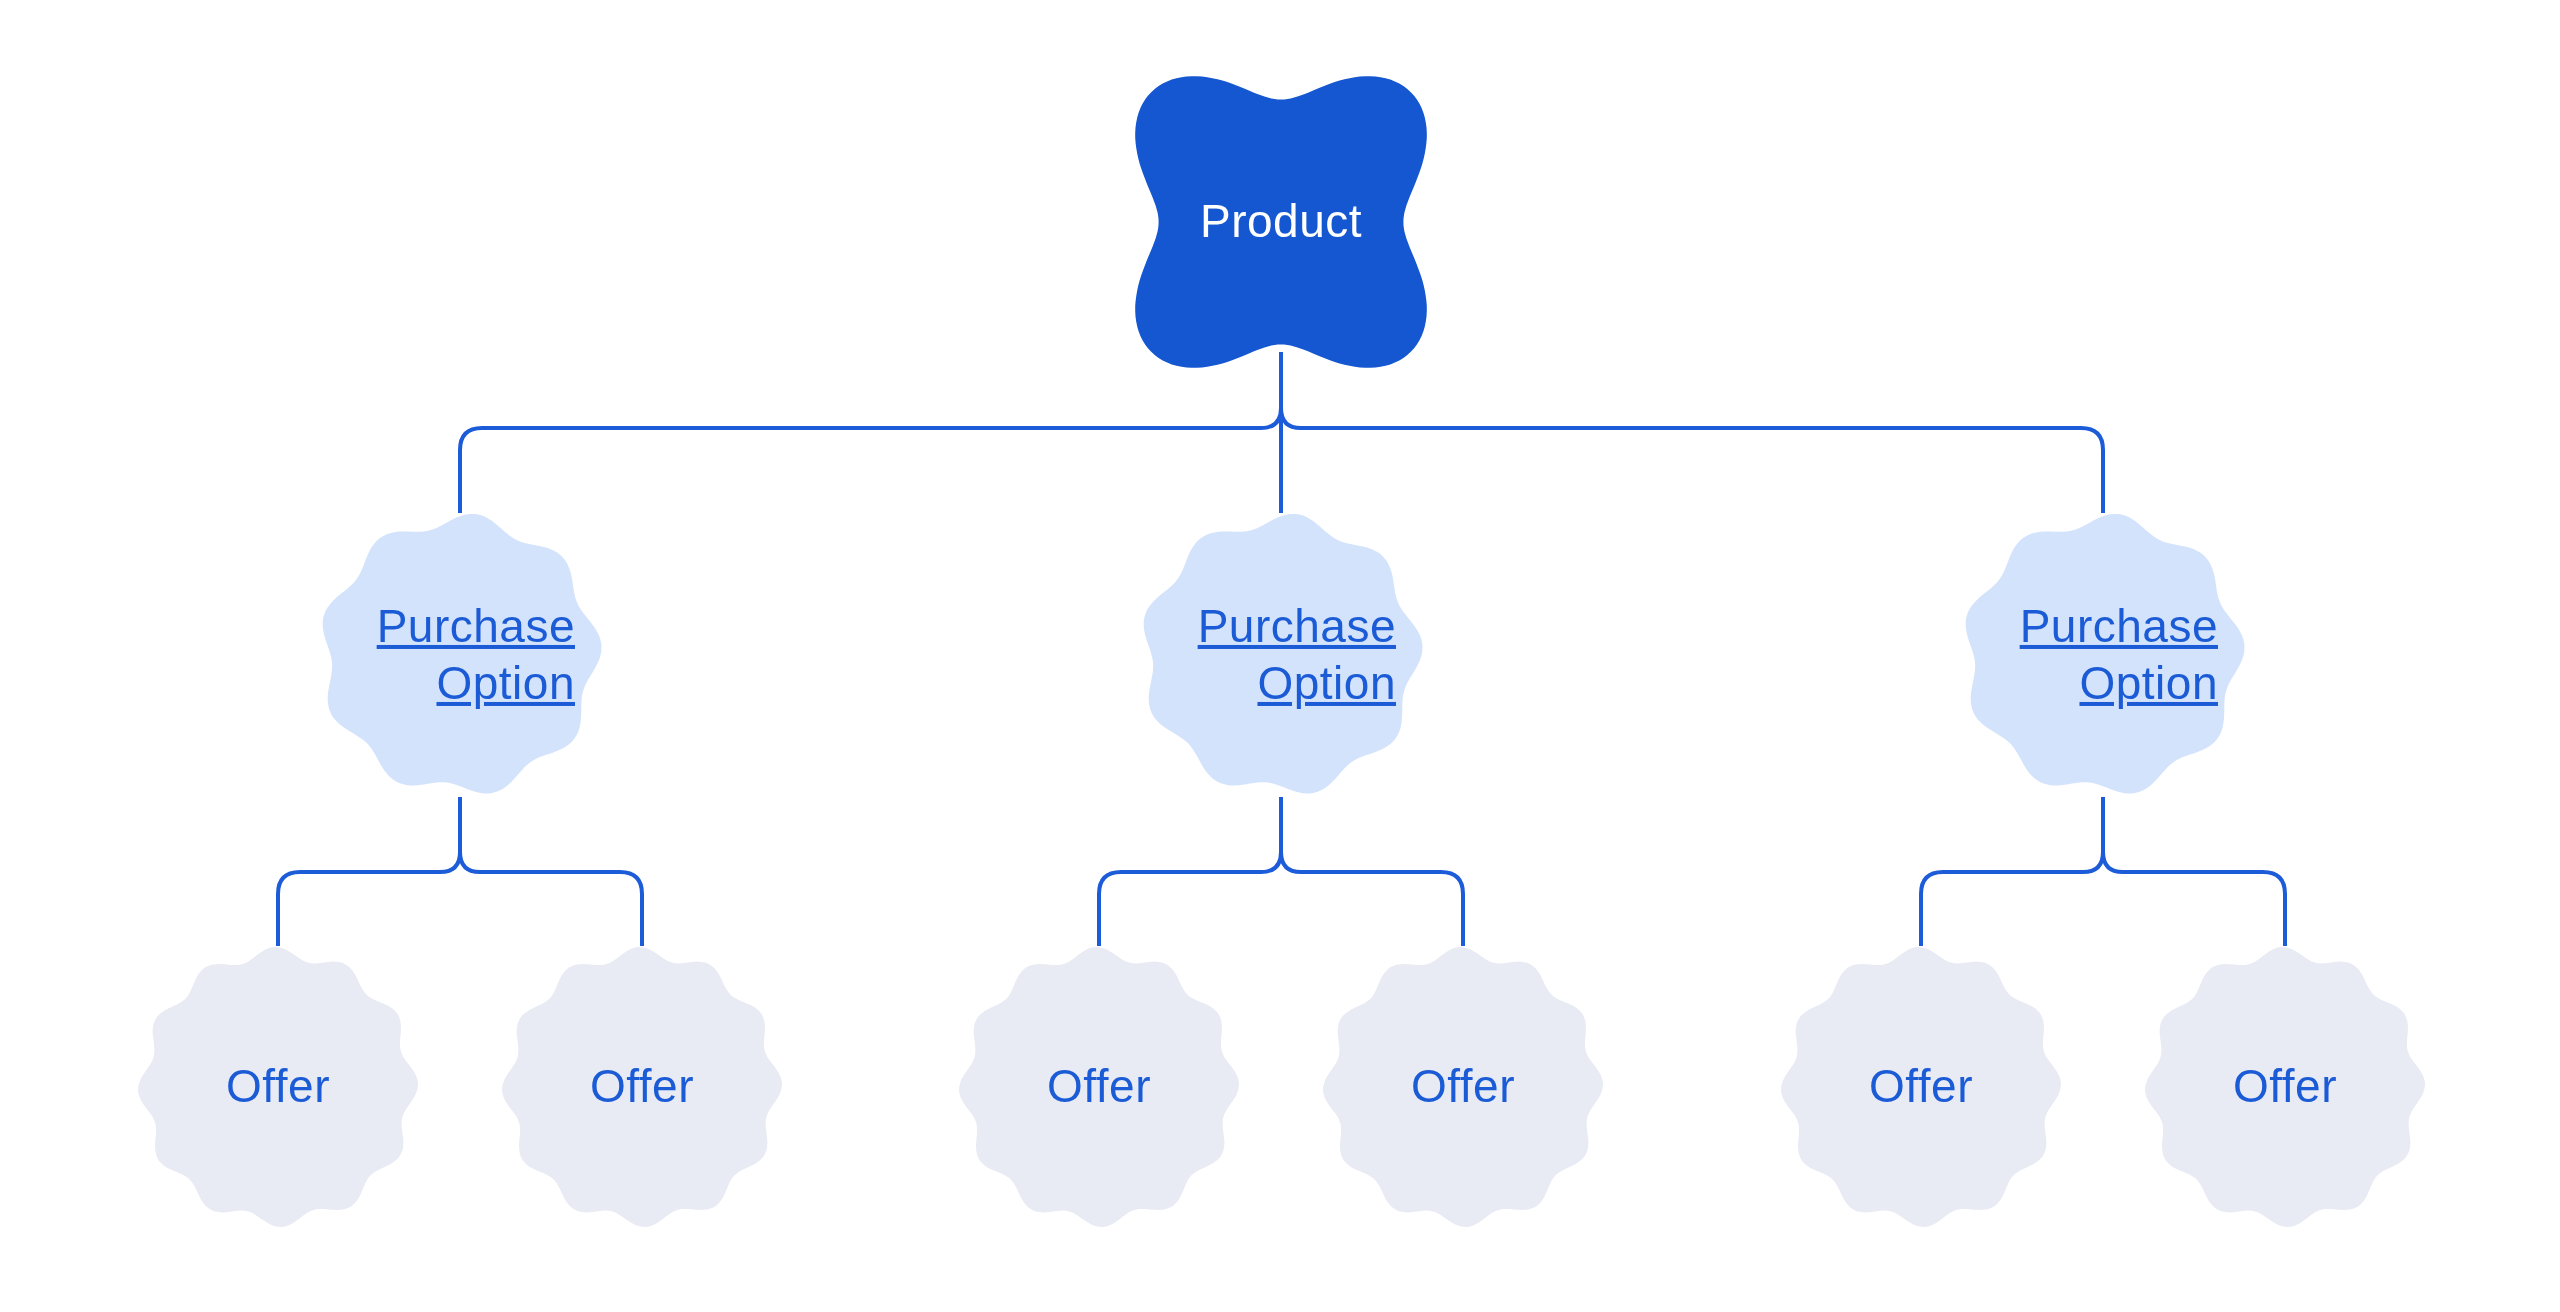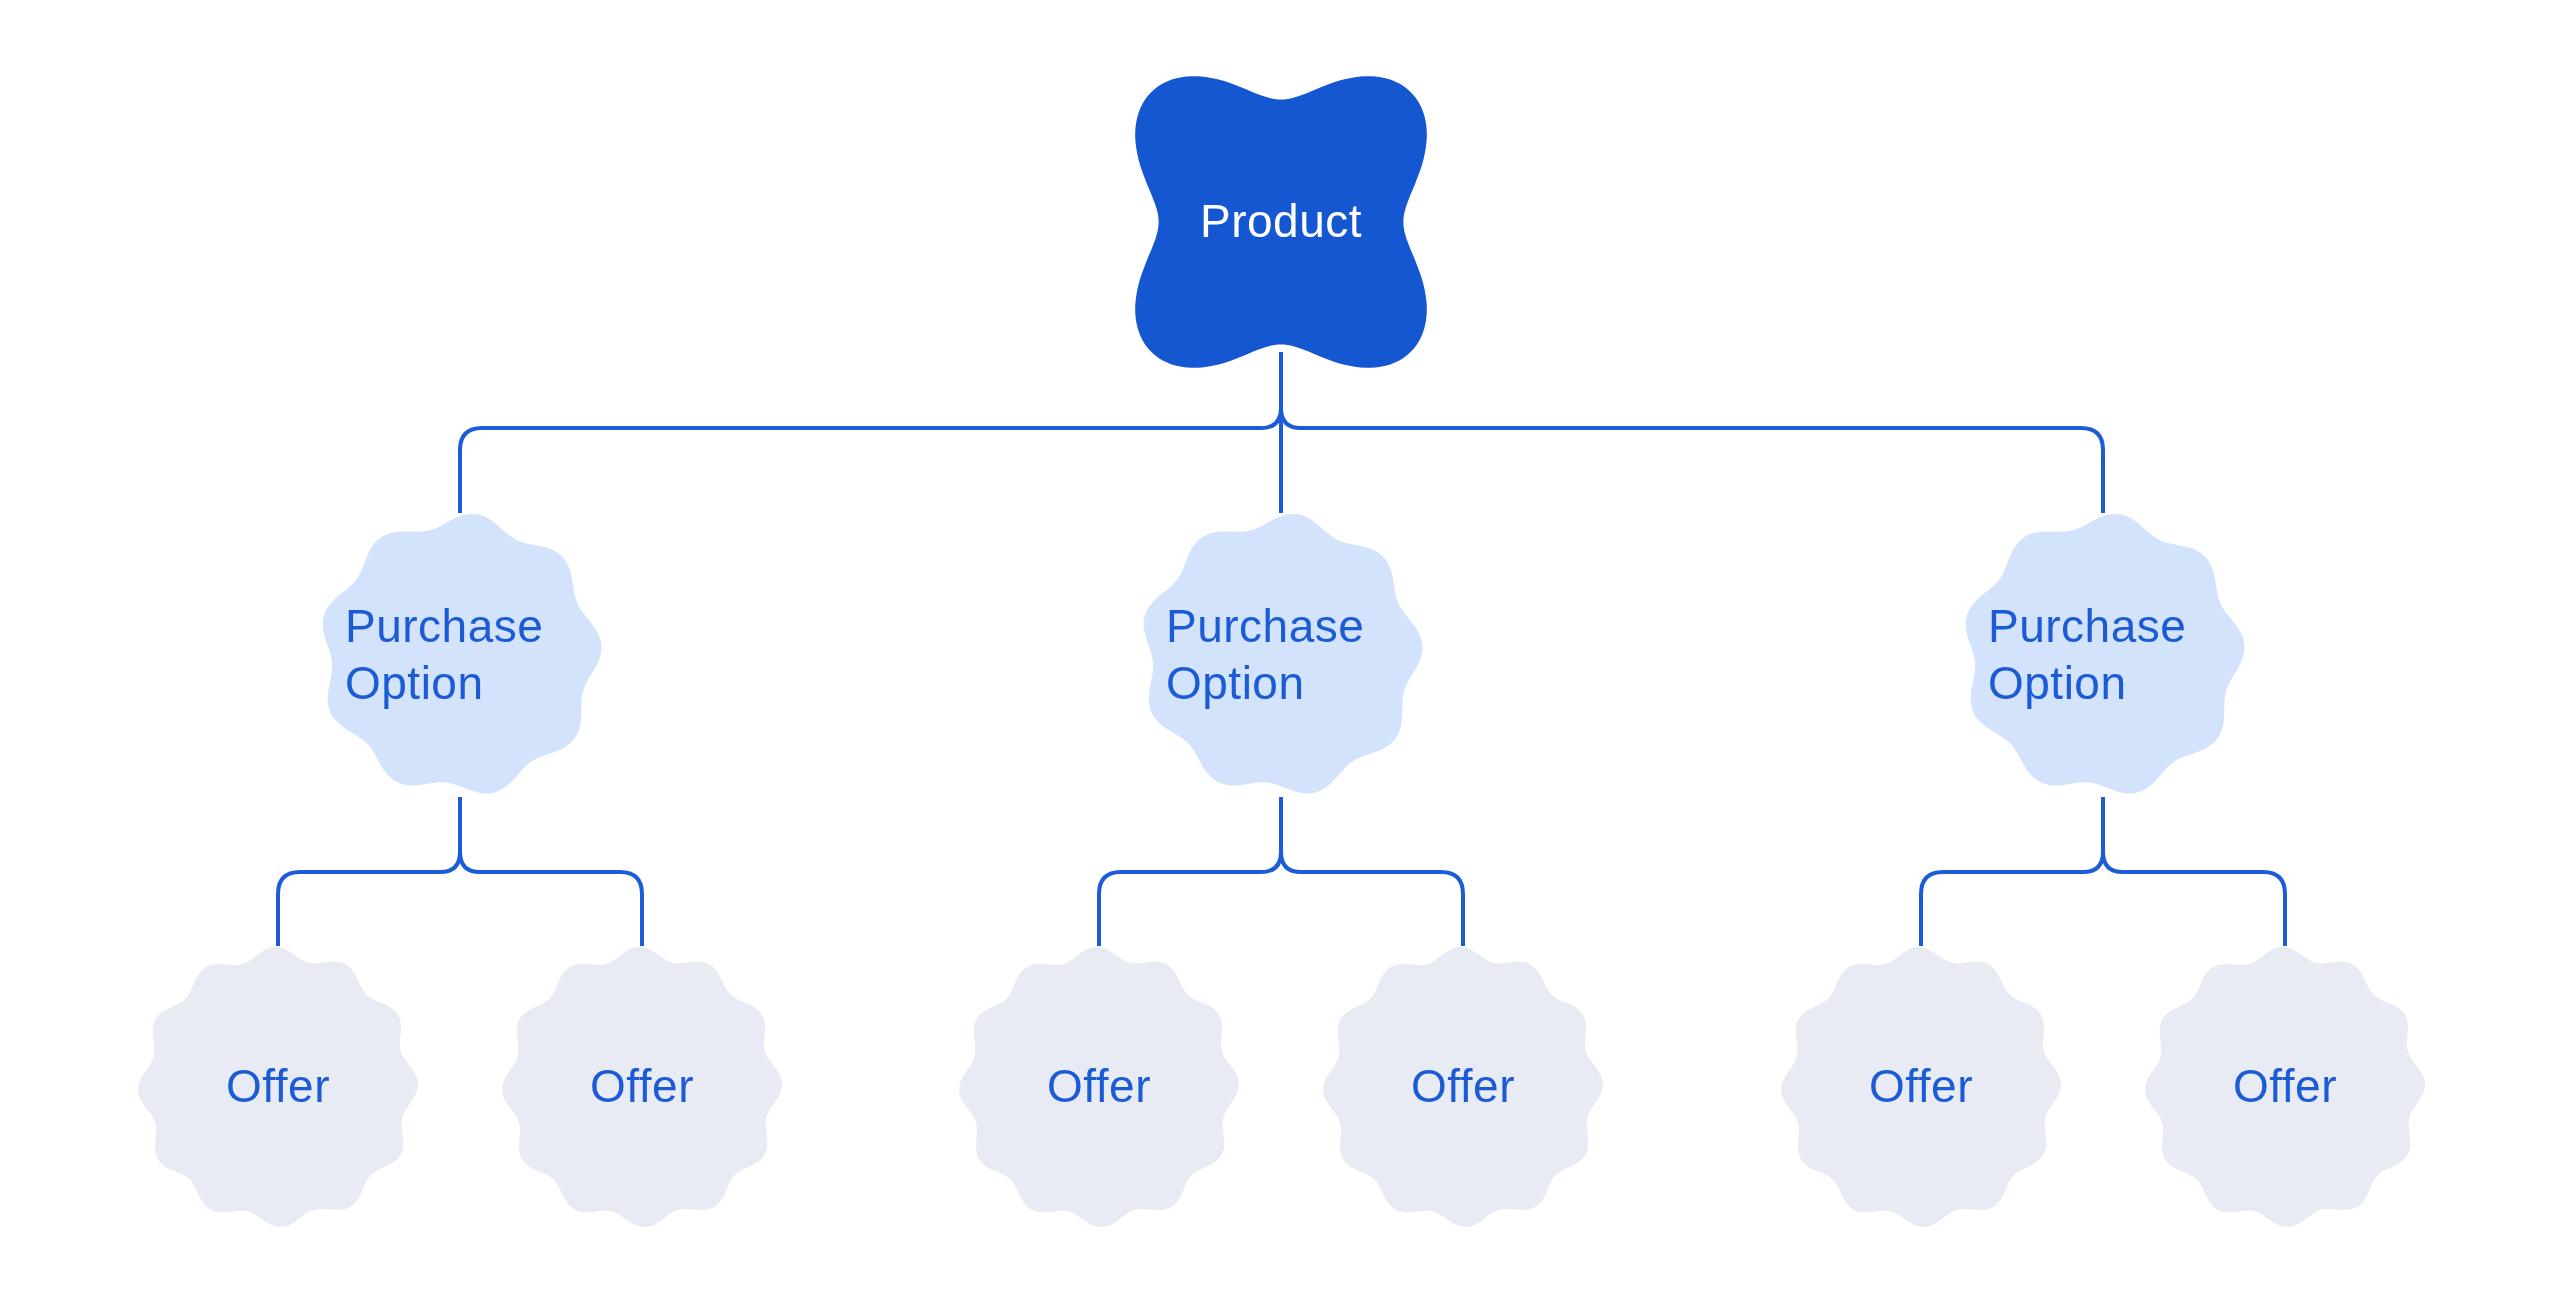--- a/index.html
+++ b/index.html
@@ -11,27 +11,27 @@
     overflow: hidden;
     font-family: "Liberation Sans", sans-serif;
   }
   .canvas svg { position: absolute; left: 0; top: 0; }
   .node-label {
     position: absolute;
     transform: translate(-50%, -50%);
     font-size: 46px;
     font-weight: 500;
     line-height: 1.24;
-    text-align: left;
+    text-align: right;
     white-space: normal;
     letter-spacing: 0.5px;
     user-select: none;
   }
   .node-label.root { white-space: nowrap; }
-  .node-label.branch { width: 230px; }
+  .node-label.branch { width: 230px; text-decoration: underline; }
   .node-label.leaf { white-space: nowrap; }
 </style>
 </head>
 <body>
 
 <div class="canvas">
   <svg id="diagram-svg" width="2560" height="1312" viewBox="0 0 2560 1312">
       <path d="M 460 513 L 460 450 Q 460 428 482 428 L 1261 428 Q 1281 428 1281 408 L 1281 352 M 2103 513 L 2103 450 Q 2103 428 2081 428 L 1301 428 Q 1281 428 1281 408 M 1281 408 L 1281 513" fill="none" stroke="#1d5cd8" stroke-width="4"></path>
       <path d="M 278 946 L 278 894 Q 278 872 300 872 L 440 872 Q 460 872 460 852 L 460 797 M 642 946 L 642 894 Q 642 872 620 872 L 480 872 Q 460 872 460 852" fill="none" stroke="#1d5cd8" stroke-width="4"></path>
       <path d="M 1099 946 L 1099 894 Q 1099 872 1121 872 L 1261 872 Q 1281 872 1281 852 L 1281 797 M 1463 946 L 1463 894 Q 1463 872 1441 872 L 1301 872 Q 1281 872 1281 852" fill="none" stroke="#1d5cd8" stroke-width="4"></path>

